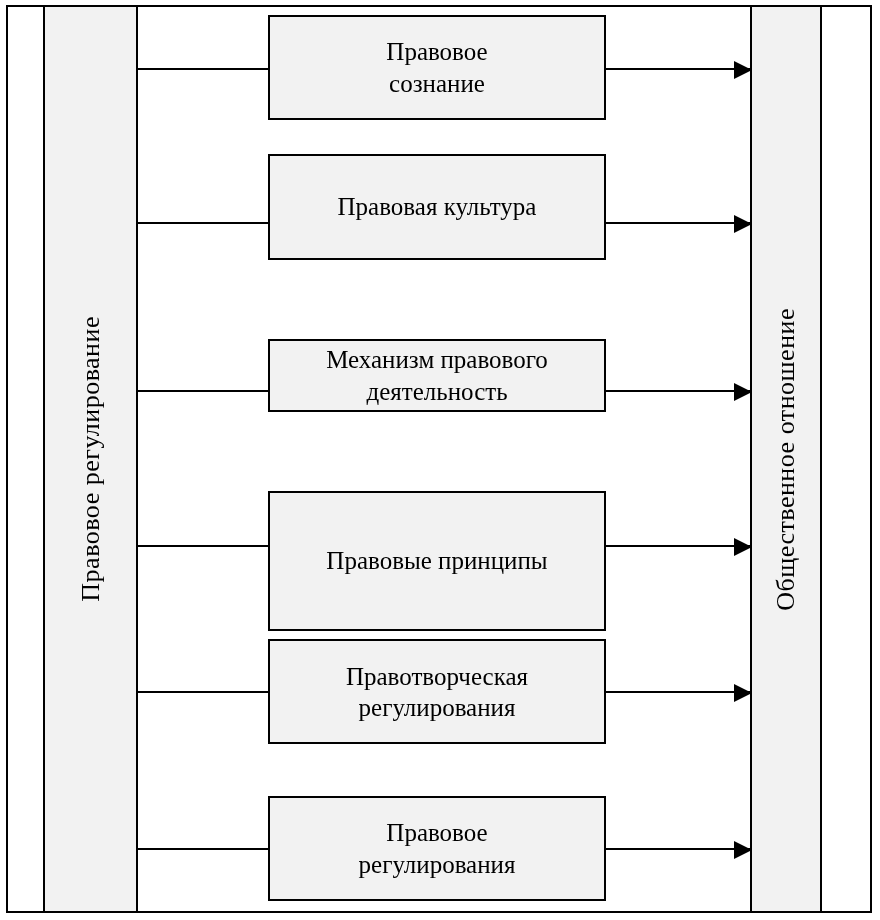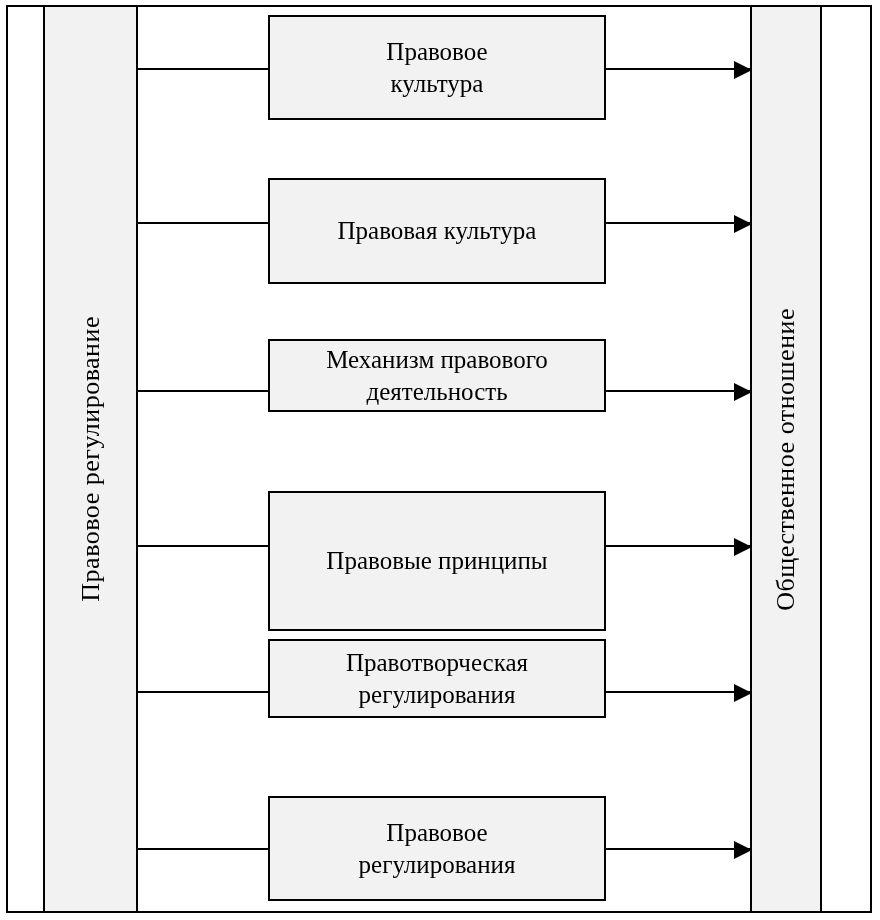--- a/index.html
+++ b/index.html
@@ -115,27 +115,27 @@
   </div>
 
   <div class="side-bar" id="right-bar">
     <span class="vtext">Общественное отношение</span>
   </div>
 
   <div class="line-left" style="top:68px;"></div>
   <div class="mid-box" style="top:15px; height:105px;">
     <span>
       <span class="label">Правовое</span>
-      <span class="label">культура</span>
+      <span class="label">сознание</span>
     </span>
   </div>
   <div class="arrow" style="top:68px;"></div>
 
   <div class="line-left" style="top:222px;"></div>
-  <div class="mid-box" style="top:178px; height:106px;">
+  <div class="mid-box" style="top:154px; height:106px;">
     <span>
       <span class="label">Правовая культура</span>
     </span>
   </div>
   <div class="arrow" style="top:222px;"></div>
 
   <div class="line-left" style="top:390px;"></div>
   <div class="mid-box" style="top:339px; height:73px;">
     <span>
       <span class="label">Механизм правового</span>
@@ -146,21 +146,21 @@
 
   <div class="line-left" style="top:545px;"></div>
   <div class="mid-box" style="top:491px; height:140px;">
     <span>
       <span class="label">Правовые принципы</span>
     </span>
   </div>
   <div class="arrow" style="top:545px;"></div>
 
   <div class="line-left" style="top:691px;"></div>
-  <div class="mid-box" style="top:639px; height:79px;">
+  <div class="mid-box" style="top:639px; height:105px;align-items:flex-end;">
     <span>
       <span class="label">Правотворческая</span>
       <span class="label">регулирования</span>
     </span>
   </div>
   <div class="arrow" style="top:691px;"></div>
 
   <div class="line-left" style="top:848px;"></div>
   <div class="mid-box" style="top:796px; height:105px;">
     <span>

